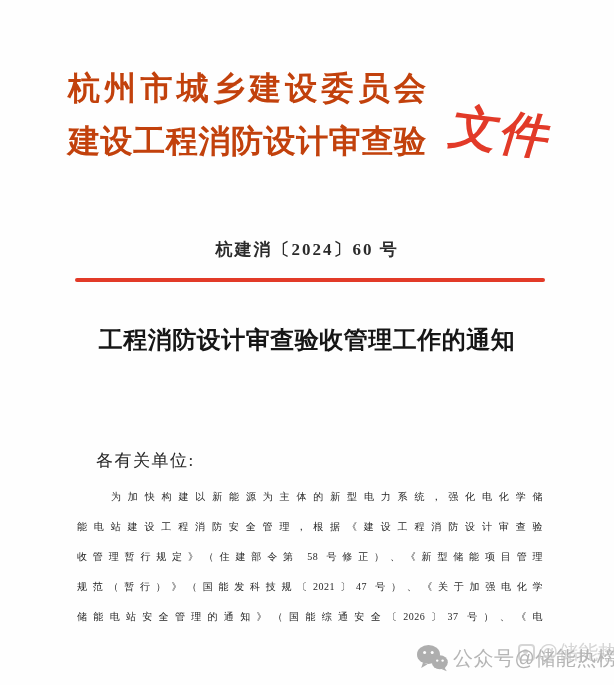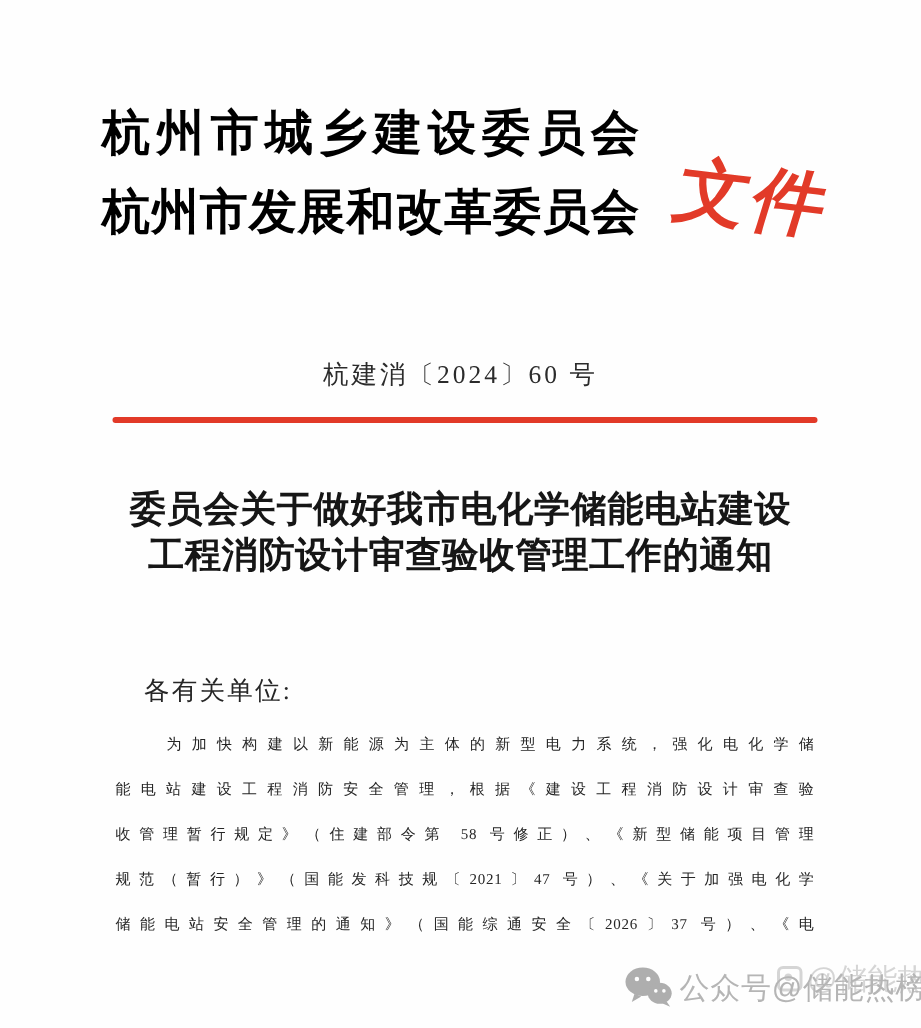--- a/index.html
+++ b/index.html
@@ -12,21 +12,21 @@
     overflow: hidden;
     font-family: "Liberation Serif", "DejaVu Serif", serif;
   }
 
   
   .agency-block {
     position: absolute;
     left: 68px;
     top: 62px;
     width: 358px;
-    color: #000000;
+    color: #c2410c;
     font-weight: 700;
     font-size: 32px;
     line-height: 53px;
   }
   .agency-line {
     text-align: justify;
     text-align-last: justify;
     white-space: nowrap;
   }
   .doc-type {
@@ -45,20 +45,21 @@
   
   .doc-number {
     position: absolute;
     left: 0;
     top: 238px;
     width: 614px;
     text-align: center;
     font-size: 17px;
     letter-spacing: 2px;
     color: #2b2b2b;
+    font-weight: bold;
   }
 
   
   .red-divider {
     position: absolute;
     left: 75px;
     top: 278px;
     width: 470px;
     height: 4px;
     background: #e23a28;
@@ -158,30 +159,29 @@
     background: #b5b5b5;
   }
 </style>
 </head>
 <body>
 
 <div class="page">
 
   <div class="agency-block">
     <div class="agency-line">杭州市城乡建设委员会</div>
-    <div class="agency-line">杭州市发展和改革委员会</div>
+    <div class="agency-line">建设工程消防设计审查验</div>
   </div>
   <div class="doc-type">文件</div>
 
   <div class="doc-number">杭建消〔2024〕60 号</div>
 
   <div class="red-divider"></div>
 
   <div class="title-block">
-    <div>委员会关于做好我市电化学储能电站建设</div>
     <div>工程消防设计审查验收管理工作的通知</div>
   </div>
 
   <div class="salutation">各有关单位:</div>
 
   <div class="paragraph">
     <div class="pline indent">为加快构建以新能源为主体的新型电力系统，强化电化学储</div>
     <div class="pline">能电站建设工程消防安全管理，根据《建设工程消防设计审查验</div>
     <div class="pline">收管理暂行规定》（住建部令第 58 号修正）、《新型储能项目管理</div>
     <div class="pline">规范（暂行）》（国能发科技规〔2021〕47 号）、《关于加强电化学</div>

